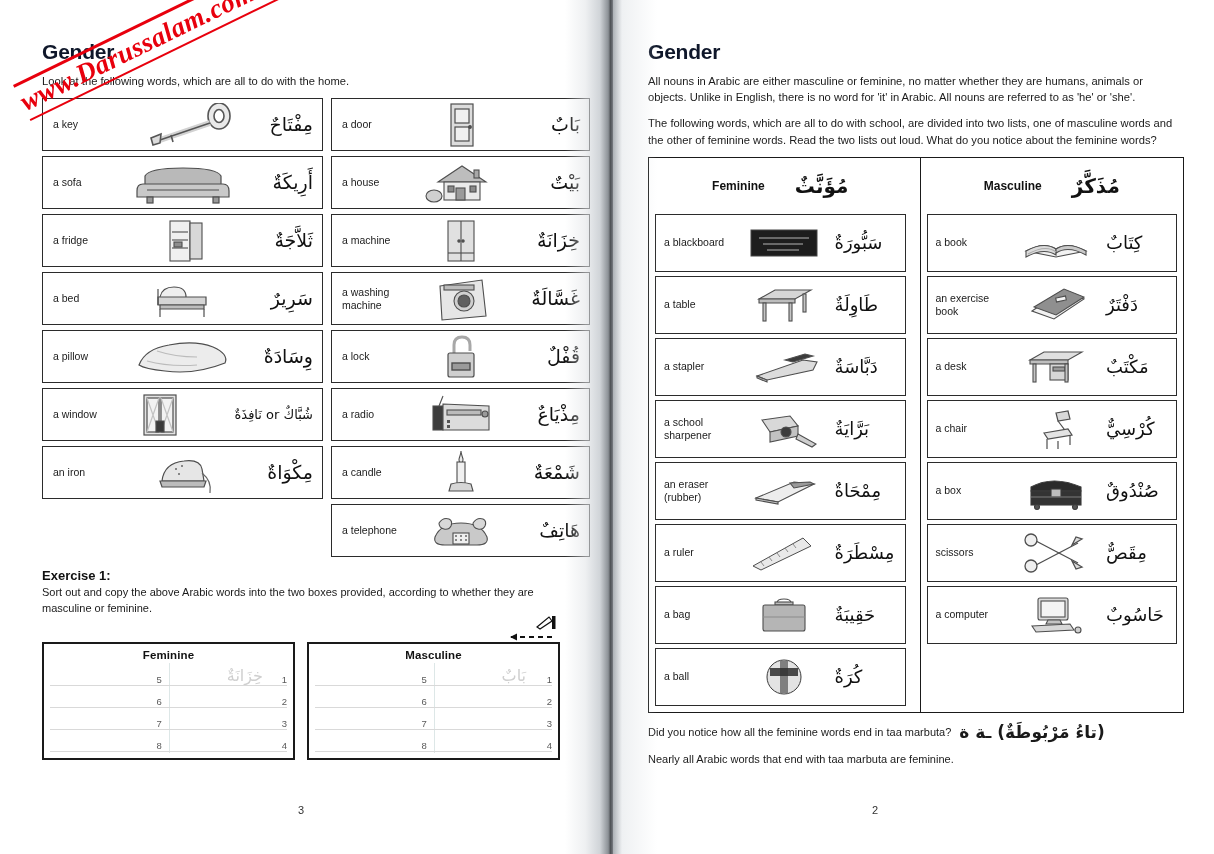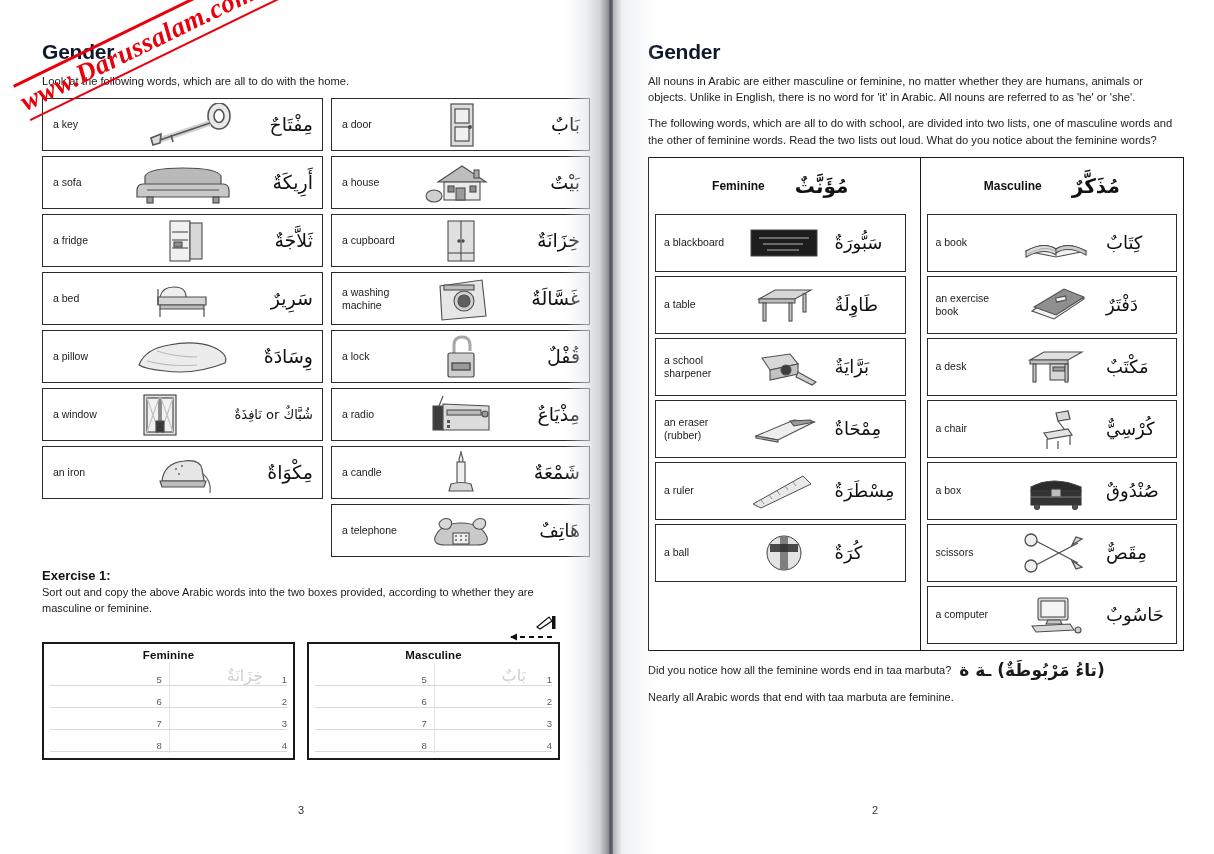--- a/index.html
+++ b/index.html
@@ -304,21 +304,21 @@
                 <rect x="54" y="26" width="6" height="6" fill="#8a8a8a"></rect>
                 <rect x="58" y="10" width="5" height="8" fill="#a8a8a8"></rect>
                 <ellipse cx="18" cy="36" rx="8" ry="6" fill="#cfcfcf"></ellipse>
               </g>
             </svg>
           </div>
           <div class="ar">بَيْتٌ</div>
         </div>
 
         <div class="card">
-          <div class="en">a cupboard</div>
+          <div class="en">a machine</div>
           <div class="pic">
             <svg width="46" height="48" viewBox="0 0 46 48">
               <g stroke="#4e4e4e" stroke-width="1.1" fill="#e0e0e0">
                 <rect x="10" y="4" width="26" height="40"></rect>
                 <line x1="23" y1="4" x2="23" y2="44"></line>
                 <circle cx="21" cy="24" r="1.2" fill="#555"></circle>
                 <circle cx="25" cy="24" r="1.2" fill="#555"></circle>
                 <line x1="10" y1="36" x2="36" y2="36"></line>
               </g>
             </svg>
@@ -532,20 +532,33 @@
                   <path d="M10 14 L46 14 L46 18 L10 18 Z" fill="#bdbdbd"></path>
                   <rect x="14" y="18" width="3" height="18" fill="#c5c5c5"></rect>
                   <rect x="40" y="18" width="3" height="18" fill="#c5c5c5"></rect>
                   <rect x="54" y="9" width="3" height="18" fill="#c5c5c5"></rect>
                 </g>
               </svg>
             </span>
             <span class="ar">طَاوِلَةٌ</span>
           </div>
 
+          <div class="grow">
+            <span class="en">a stapler</span>
+            <span class="pic">
+              <svg width="86" height="34" viewBox="0 0 86 34">
+                <g stroke="#4e4e4e" stroke-width="1.1">
+                  <path d="M16 26 L62 10 L76 12 L72 20 L26 30 Z" fill="#dcdcdc"></path>
+                  <path d="M44 10 L64 4 L72 6 L52 12 Z" fill="#3b3b3b"></path>
+                  <path d="M16 26 L26 30 L26 32 L16 28 Z" fill="#b0b0b0"></path>
+                </g>
+              </svg>
+            </span>
+            <span class="ar">دَبَّاسَةٌ</span>
+          </div>
 
           <div class="grow">
             <span class="en">a school sharpener</span>
             <span class="pic">
               <svg width="84" height="38" viewBox="0 0 84 38">
                 <g stroke="#4e4e4e" stroke-width="1.1">
                   <path d="M20 10 L48 6 L56 16 L28 22 Z" fill="#d8d8d8"></path>
                   <path d="M28 22 L56 16 L56 26 L28 32 Z" fill="#c2c2c2"></path>
                   <circle cx="44" cy="22" r="5" fill="#3c3c3c"></circle>
                   <path d="M56 24 L74 34 L70 37 L54 29 Z" fill="#cfcfcf"></path>
@@ -581,20 +594,34 @@
                     <line x1="36" y1="19" x2="39" y2="23"></line>
                     <line x1="44" y1="14" x2="47" y2="18"></line>
                     <line x1="52" y1="10" x2="55" y2="14"></line>
                   </g>
                 </g>
               </svg>
             </span>
             <span class="ar">مِسْطَرَةٌ</span>
           </div>
 
+          <div class="grow">
+            <span class="en">a bag</span>
+            <span class="pic">
+              <svg width="66" height="40" viewBox="0 0 66 40">
+                <g stroke="#4e4e4e" stroke-width="1.1">
+                  <path d="M26 8 q0-4 7-4 q7 0 7 4" fill="none"></path>
+                  <rect x="24" y="7" width="18" height="3" fill="#bdbdbd"></rect>
+                  <rect x="12" y="10" width="42" height="26" rx="2" fill="#b5b5b5"></rect>
+                  <line x1="12" y1="22" x2="54" y2="22" stroke="#8c8c8c"></line>
+                </g>
+              </svg>
+            </span>
+            <span class="ar">حَقِيبَةٌ</span>
+          </div>
 
           <div class="grow">
             <span class="en">a ball</span>
             <span class="pic">
               <svg width="44" height="42" viewBox="0 0 44 42">
                 <circle cx="22" cy="21" r="17" fill="#e3e3e3" stroke="#3a3a3a"></circle>
                 <path d="M8 12 L36 12 L36 20 L8 20 Z" fill="#2e2e2e" opacity=".85"></path>
                 <path d="M18 5 L26 5 L26 37 L18 37 Z" fill="#2e2e2e" opacity=".55"></path>
               </svg>
             </span>

